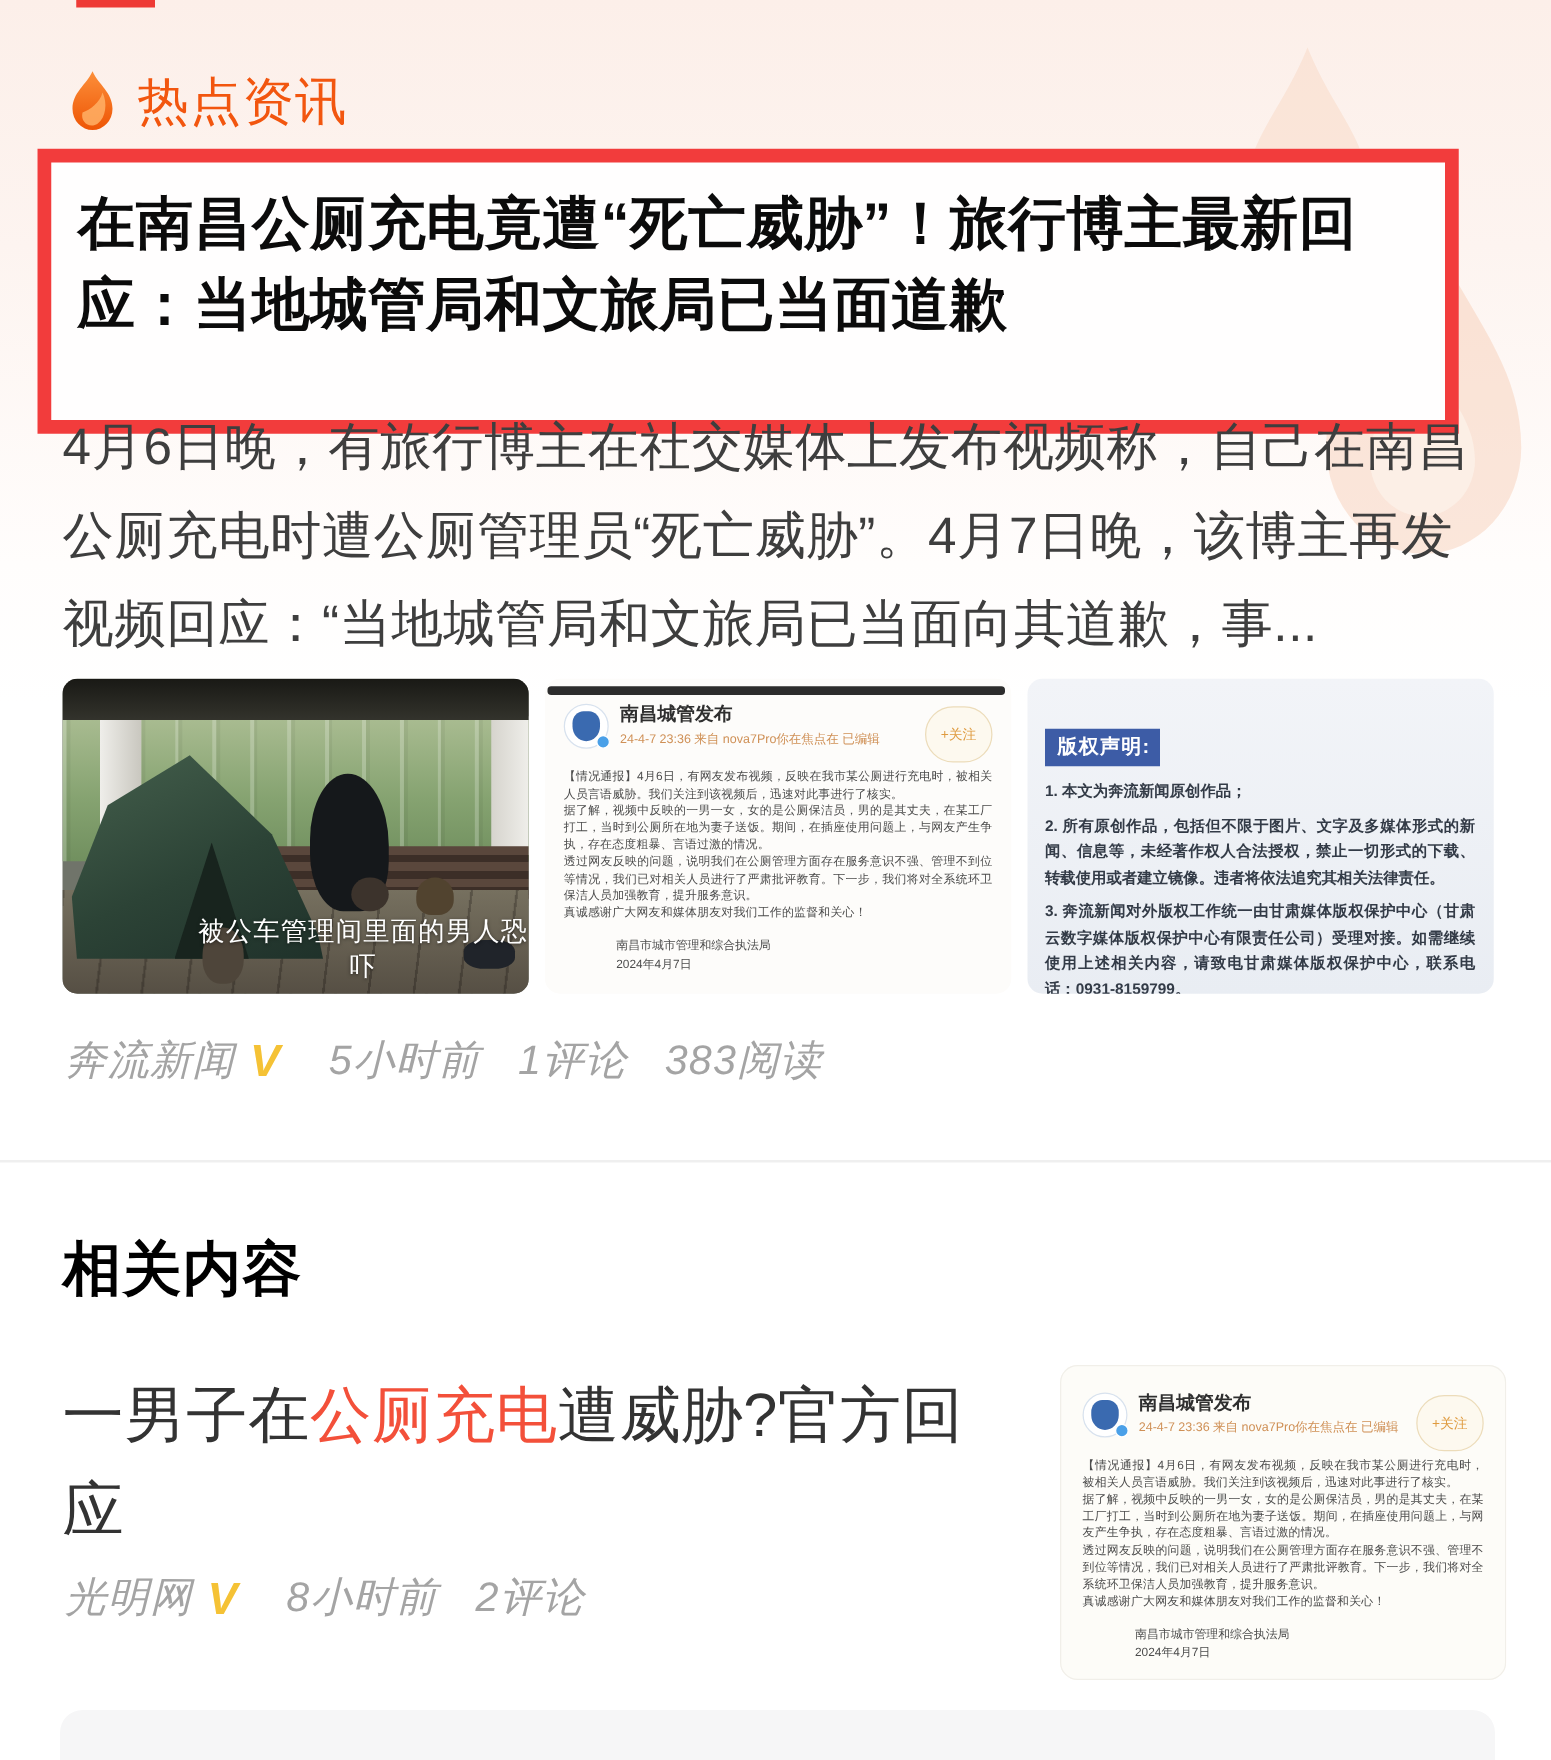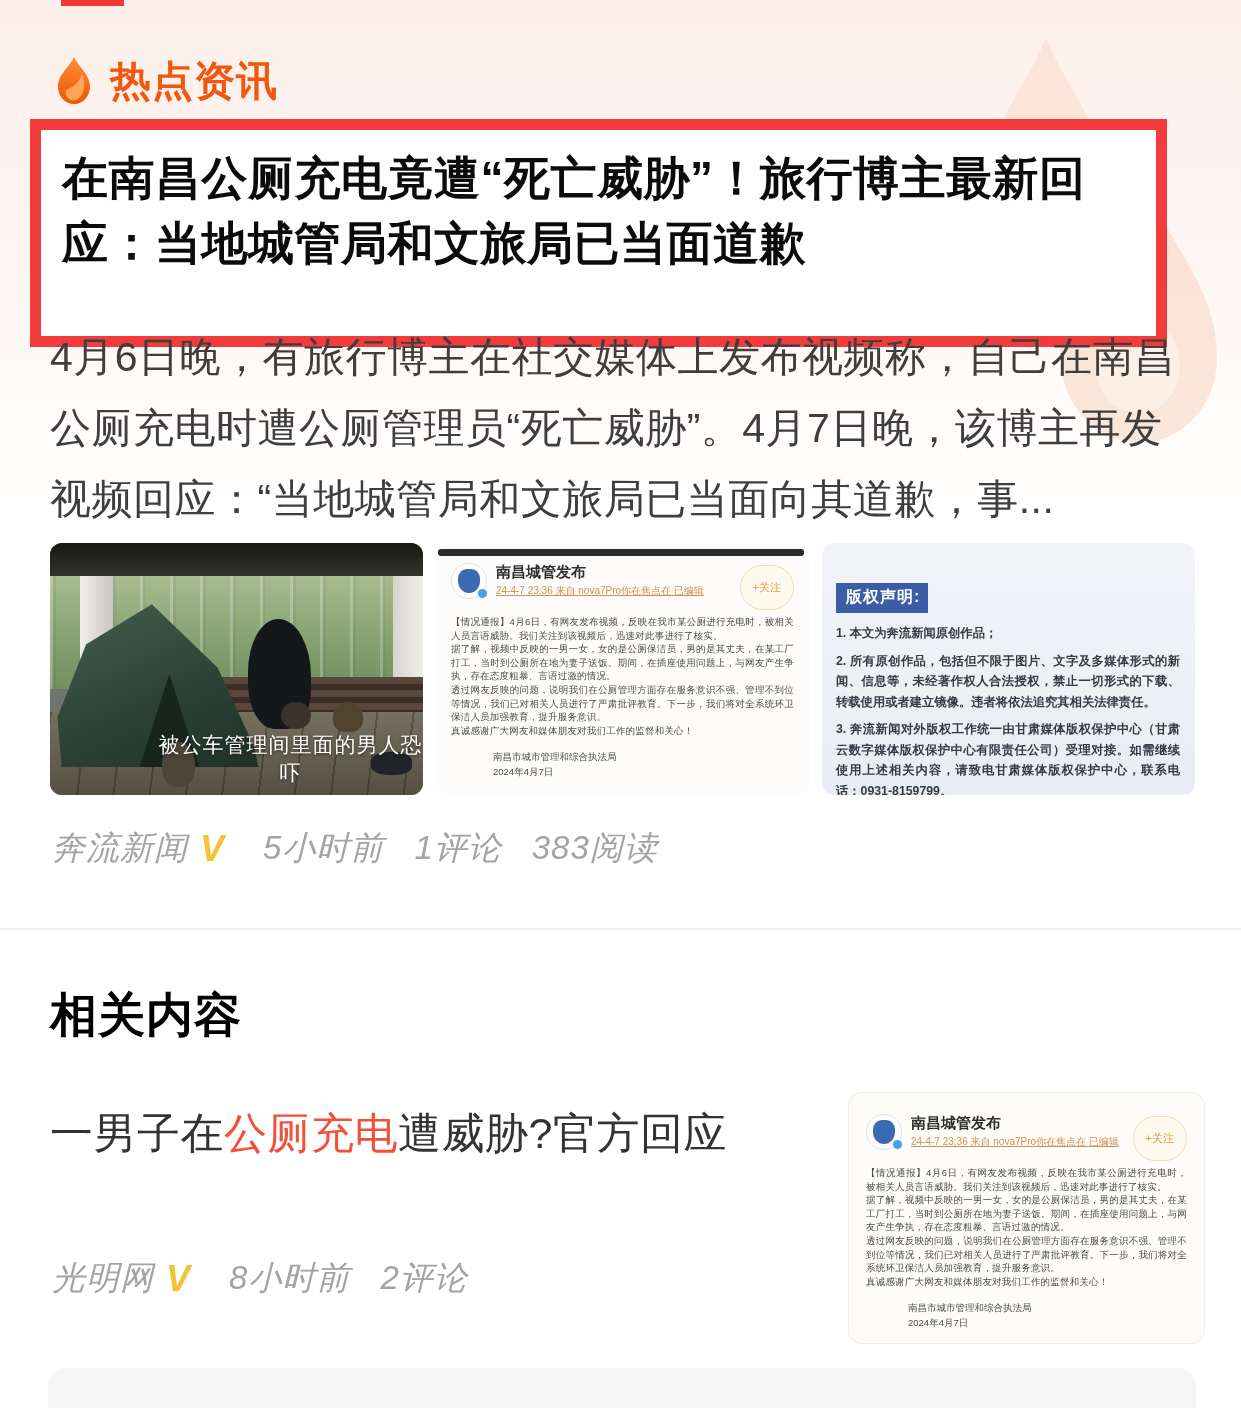--- a/index.html
+++ b/index.html
@@ -10,21 +10,21 @@
   }
   .page {
     position:relative; width:1241px; height:1408px; overflow:hidden;
     background: linear-gradient(180deg, #fcefe9 0%, #fdf4f0 14%, #fffdfc 32%, #ffffff 40%);
   }
   .flame-watermark { position:absolute; top:18px; right:10px; width:300px; height:470px; z-index:0; pointer-events:none; }
   .red-fragment { position:absolute; left:61px; top:0; width:63px; height:6px; background:#ee3a35; z-index:2; }
 
   .section-header { position:absolute; left:52px; top:54px; display:flex; align-items:center; gap:14px; z-index:2; }
   .flame-icon-svg { width:44px; height:52px; }
-  .section-title { font-size:41px; font-weight:700; color:#f2560f; letter-spacing:1px; }
+  .section-title { font-size:41px; font-weight:400; color:#f2560f; letter-spacing:1px; }
 
   .headline-box {
     position:absolute; left:30px; top:119px; width:1137px; height:228px;
     border:11px solid #f23c3c; background:#fffefe; z-index:1;
     padding:16px 21px 0 21px;
   }
   .headline { font-size:46px; font-weight:900; color:#0b0b0b; line-height:65px; letter-spacing:0.5px; }
 
   .article-body {
     position:absolute; left:50px; top:322px; width:1150px; z-index:1;
@@ -64,21 +64,21 @@
   
   .stmt-card { background:#fdfcfa; }
   .stmt-topbar { position:absolute; left:2px; top:6px; width:98%; height:7px; background:#2c2c2c; border-radius:3px; }
   .stmt-inner { position:absolute; left:0; top:0; width:100%; height:100%; padding:20px 15px 0 15px; }
   .stmt-header { display:flex; align-items:flex-start; position:relative; margin-bottom:5px; }
   .stmt-avatar { position:relative; width:36px; height:36px; border-radius:50%; background:#ffffff; border:1px solid #d8e2ee; flex:none; }
   .stmt-avatar-core { position:absolute; left:6px; top:5px; width:22px; height:24px; background:#3a6ab0; border-radius:40% 40% 50% 50%; }
   .stmt-avatar-check { position:absolute; right:-2px; bottom:-1px; width:11px; height:11px; background:#4aa0e8; border-radius:50%; border:1.5px solid #fff; }
   .stmt-id { margin-left:9px; flex:1; }
   .stmt-name { font-size:15px; font-weight:700; color:#2f2f2f; line-height:18px; }
-  .stmt-meta { font-size:10px; color:#cf9056; margin-top:3px; white-space:nowrap; overflow:hidden;text-decoration:underline; }
+  .stmt-meta { font-size:10px; color:#cf9056; margin-top:3px; white-space:nowrap; overflow:hidden; }
   .stmt-follow { flex:none; font-size:11px; color:#df9b3f; background:#fdf9ef; border:1px solid #ecdcba; border-radius:999px; padding:14px 12px; margin-top:2px; }
   .stmt-body p { font-size:9.5px; color:#4c4c4c; line-height:13.6px; letter-spacing:0.2px; text-align:justify; }
   .stmt-sign { margin-top:12px; margin-left:42px; font-size:9.5px; color:#4c4c4c; line-height:15px; }
 
   
   .copyright-card { background:linear-gradient(180deg,#f2f4f8 0%, #e9edf3 100%); padding:40px 15px 0 14px; }
   .cp-badge { display:inline-block; background:#3d5ca6; color:#ffffff; font-size:16px; font-weight:800; padding:4px 8px 5px 10px; letter-spacing:1px; }
   .copyright-card p { font-size:12.3px; font-weight:700; color:#333b47; line-height:20.5px; margin-top:7px; text-align:justify; }
   .copyright-card p:first-of-type { margin-top:10px; }
 
@@ -86,21 +86,21 @@
   .meta-row { position:absolute; left:52px; display:flex; align-items:center; font-size:33px; color:#a4a4a4; letter-spacing:1px; z-index:1;font-style:italic; }
   .meta-row .vbadge { color:#f5c235; font-weight:800; font-size:36px; margin:0 8px 0 12px; }
   .meta-row .gap { margin-left:30px; }
   .meta-main { top:826px; }
   .meta-related { top:1256px; }
 
   .divider { position:absolute; left:0; top:928px; width:100%; height:2px; background:#efefef; }
 
   .related-heading { position:absolute; left:50px; top:984px; font-size:47px; font-weight:900; color:#000; letter-spacing:1px; z-index:1; }
 
-  .related-title { position:absolute; left:50px; top:1095px; width:740px; font-size:43px; color:#333333; line-height:76px; letter-spacing:0.5px; z-index:1; }
+  .related-title { position:absolute; left:50px; top:1095px; width:740px; font-size:49px; color:#333333; line-height:76px; letter-spacing:0.5px; z-index:1; }
   .related-title .hl { color:#f3503a; }
 
   .related-thumb { position:absolute; left:848px; top:1092px; width:357px; height:252px; border-radius:14px; overflow:hidden; background:#fdfcf8; box-shadow:0 0 0 1px #f1efe9 inset; z-index:1; }
   .related-thumb .stmt-inner { padding:22px 18px 0 18px; }
 
   .bottom-card { position:absolute; left:48px; top:1368px; width:1148px; height:40px; background:#f6f6f7; border-radius:18px 18px 0 0; }
 </style>
 </head>
 <body>
 

